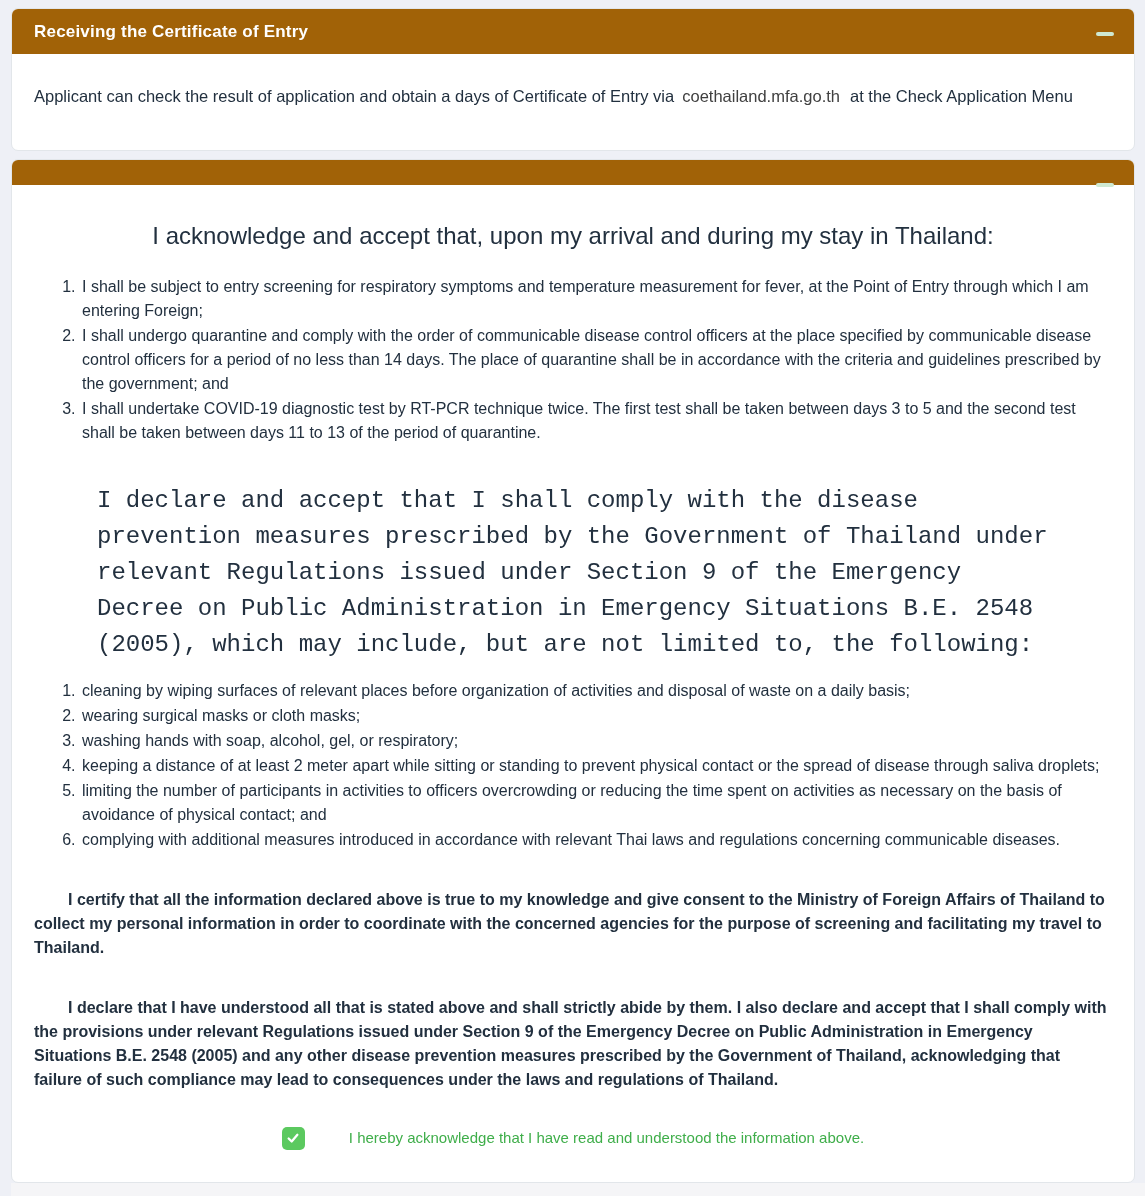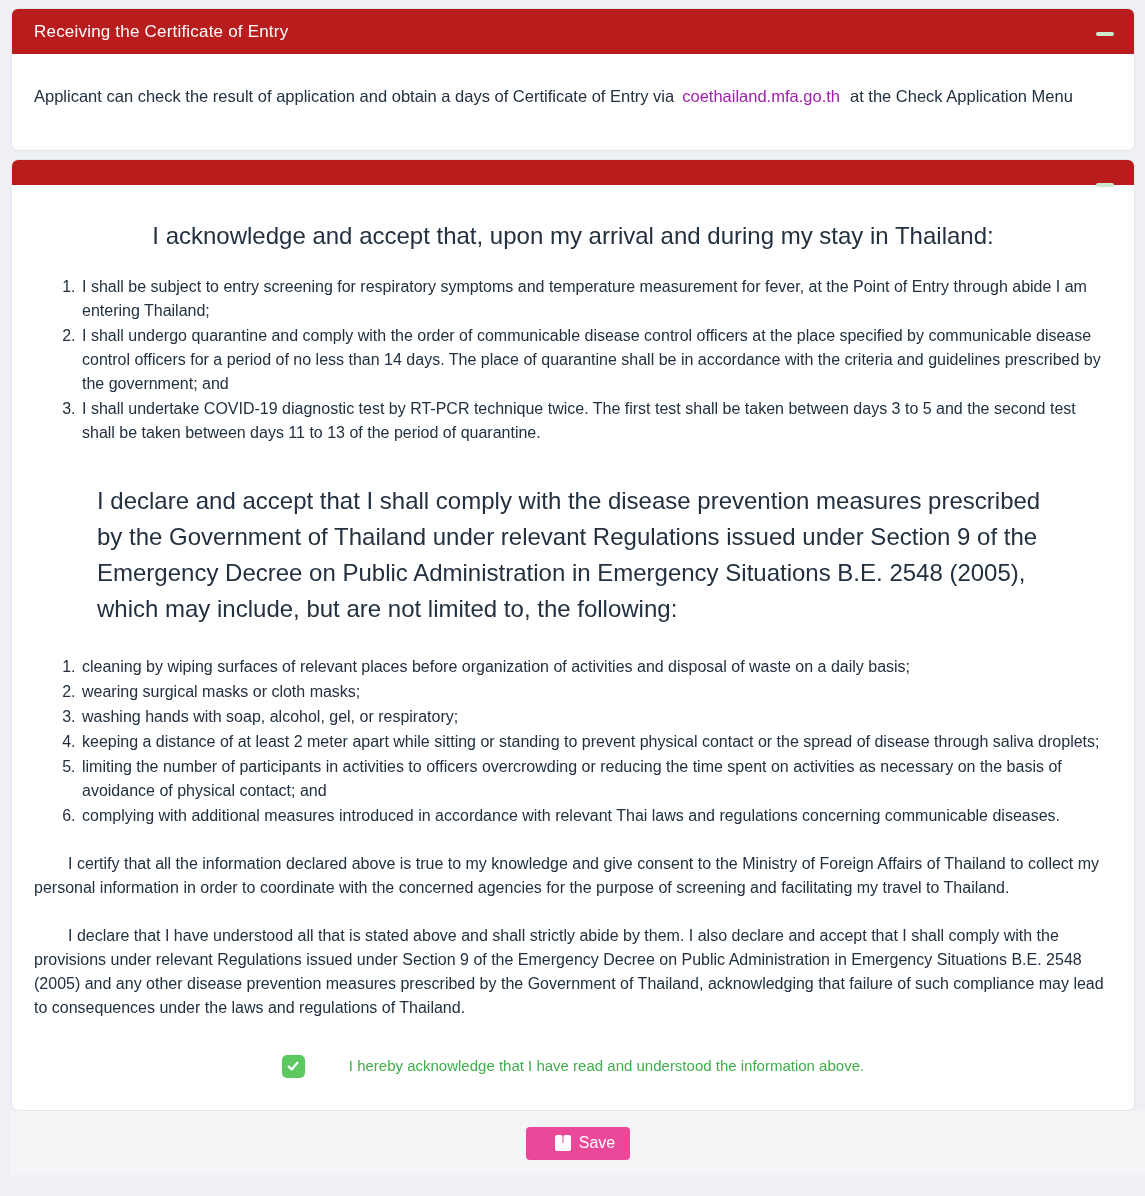--- a/index.html
+++ b/index.html
@@ -12,25 +12,25 @@
   }
   .card {
     margin: 8px 10px 0 11px;
     background: #ffffff;
     border: 1px solid #e2e6ea;
     border-radius: 7px;
     overflow: hidden;
   }
   .card-header {
     position: relative;
-    background: #b91c1c;
+    background: #a16207;
     color: #ffffff;
     padding: 13px 22px 12px 22px;
     font-size: 17px;
-    font-weight: 400;
+    font-weight: 700;
     letter-spacing: 0.2px;
   }
   .collapse-btn {
     position: absolute;
     right: 20px; top: 16px;
     width: 18px; height: 14px;
     background: transparent;
     border: none;
     cursor: pointer;
     padding: 0;
@@ -43,21 +43,21 @@
     border-radius: 2px;
   }
   
   .receiving-body {
     padding: 26px 22px 38px 22px;
     font-size: 16.5px;
     line-height: 32px;
   }
   .receiving-body p { margin: 0; max-width: 1048px; }
   .coe-link {
-    color: #a21caf;
+    color: #404040;
     text-decoration: none;
     margin: 8px 10px 0 8px;
     cursor: pointer;
   }
   
   .compliance-body {
     padding: 20px 22px 32px 22px;
     font-size: 16px;
     line-height: 24px;
   }
@@ -68,33 +68,35 @@
     color: #22303f;
     margin: 0;
   }
   .ack-heading {
     text-align: center;
     margin: 14px 0 22px 0;
   }
   .declare-heading {
     text-align: left;
     line-height: 36px;
-    margin: 38px 52px 28px 63px;
+    margin: 38px 52px 16px 63px;
+    font-family: Liberation Mono, monospace;
   }
   ol.terms {
     margin: 0;
     padding-left: 46px;
   }
   ol.terms li {
     padding-left: 2px;
     margin: 0 0 1px 0;
   }
   .body-para {
-    margin: 24px 0 0 0;
+    margin: 36px 0 0 0;
     text-indent: 34px;
+    font-weight: bold;
   }
   .ack-row {
     margin-top: 34px;
     display: flex;
     align-items: center;
     justify-content: center;
     gap: 13px;
   }
   .checkbox {
     width: 23px; height: 23px;
@@ -158,21 +160,21 @@
     <button class="collapse-btn" aria-label="collapse">
       <span class="dash"></span>
     </button>
   </header>
 
   <div class="compliance-body">
 
     <h2 class="big-heading ack-heading">I acknowledge and accept that, upon my arrival and during my stay in Thailand:</h2>
 
     <ol class="terms">
-      <li>I shall be subject to entry screening for respiratory symptoms and temperature measurement for fever, at the Point of Entry through abide I am entering Thailand;</li>
+      <li>I shall be subject to entry screening for respiratory symptoms and temperature measurement for fever, at the Point of Entry through which I am entering Foreign;</li>
       <li>I shall undergo quarantine and comply with the order of communicable disease control officers at the place specified by communicable disease control officers for a period of no less than 14 days. The place of quarantine shall be in accordance with the criteria and guidelines prescribed by the government; and</li>
       <li>I shall undertake COVID-19 diagnostic test by RT-PCR technique twice. The first test shall be taken between days 3 to 5 and the second test shall be taken between days 11 to 13 of the period of quarantine.</li>
     </ol>
 
     <h2 class="big-heading declare-heading">I declare and accept that I shall comply with the disease prevention measures prescribed by the Government of Thailand under relevant Regulations issued under Section 9 of the Emergency Decree on Public Administration in Emergency Situations B.E. 2548 (2005), which may include, but are not limited to, the following:</h2>
 
     <ol class="terms">
       <li>cleaning by wiping surfaces of relevant places before organization of activities and disposal of waste on a daily basis;</li>
       <li>wearing surgical masks or cloth masks;</li>
       <li>washing hands with soap, alcohol, gel, or respiratory;</li>

